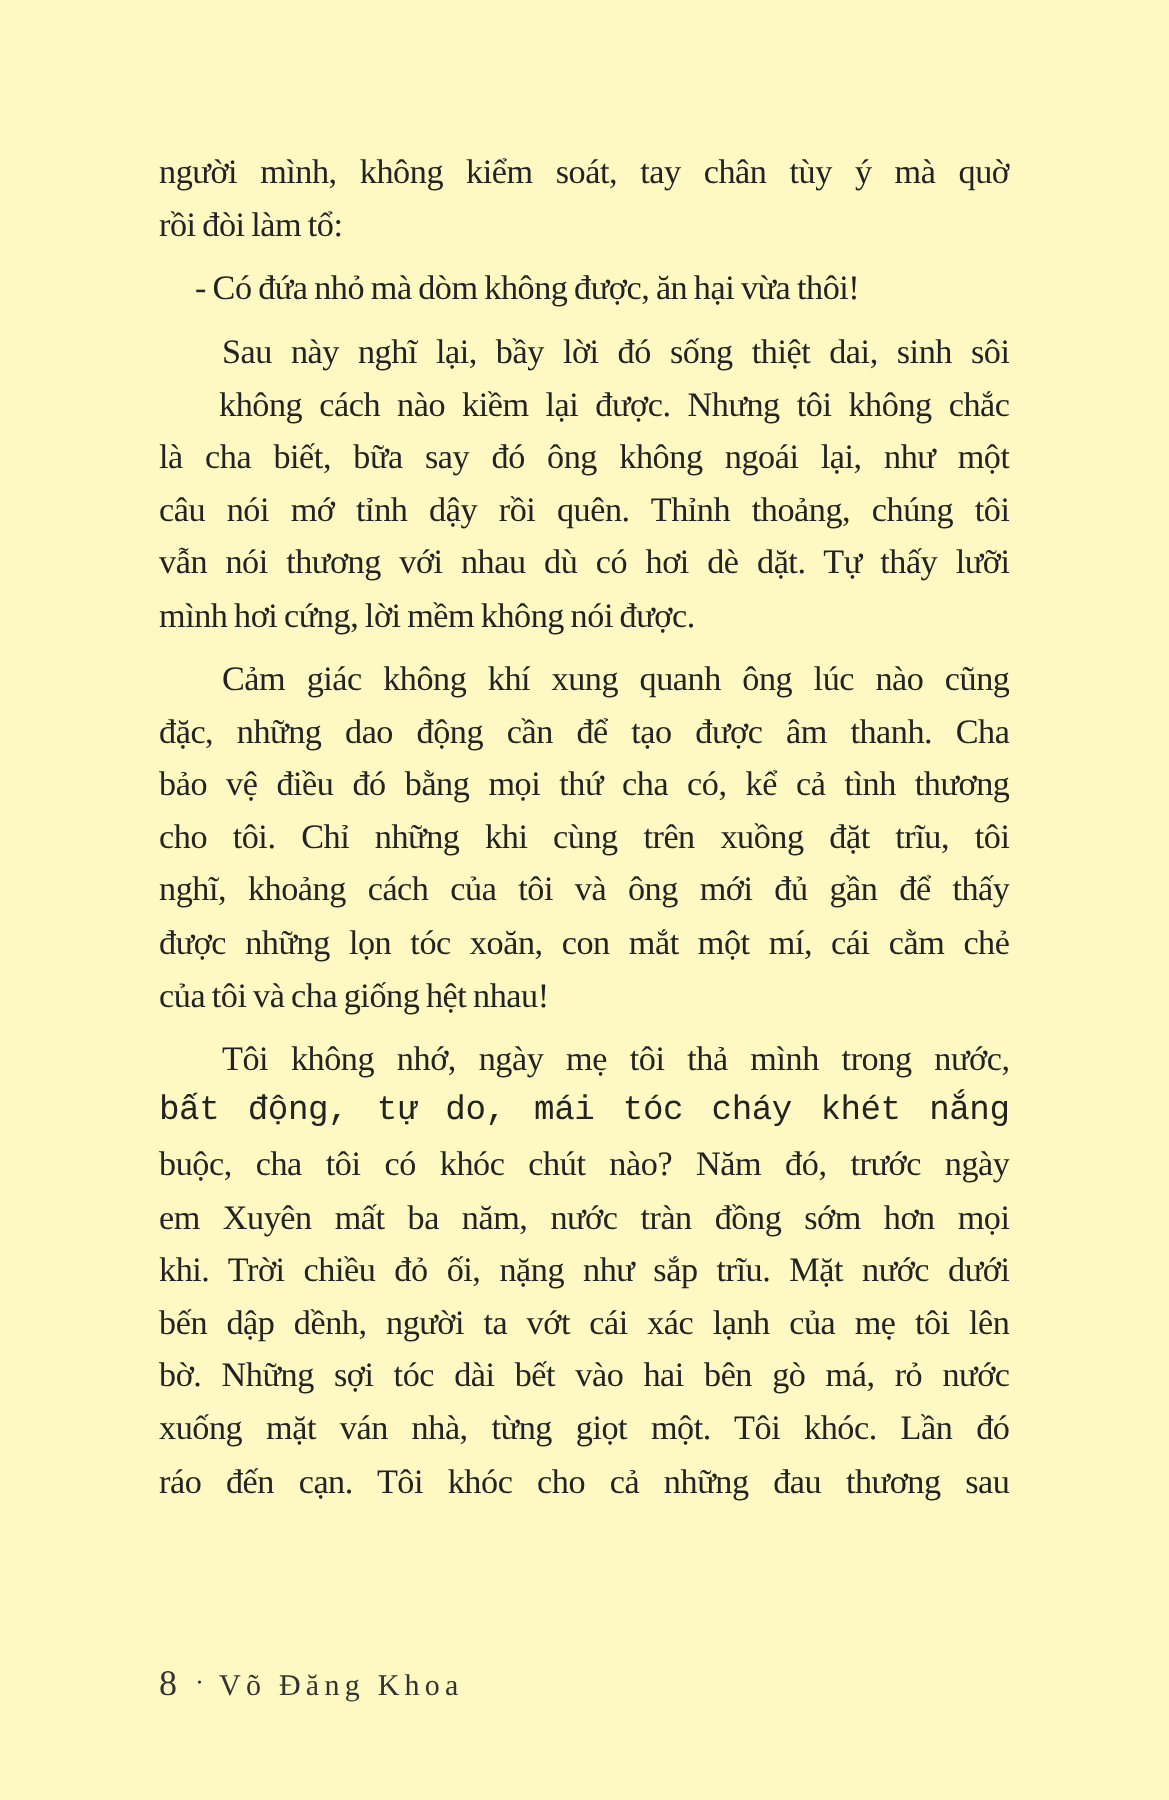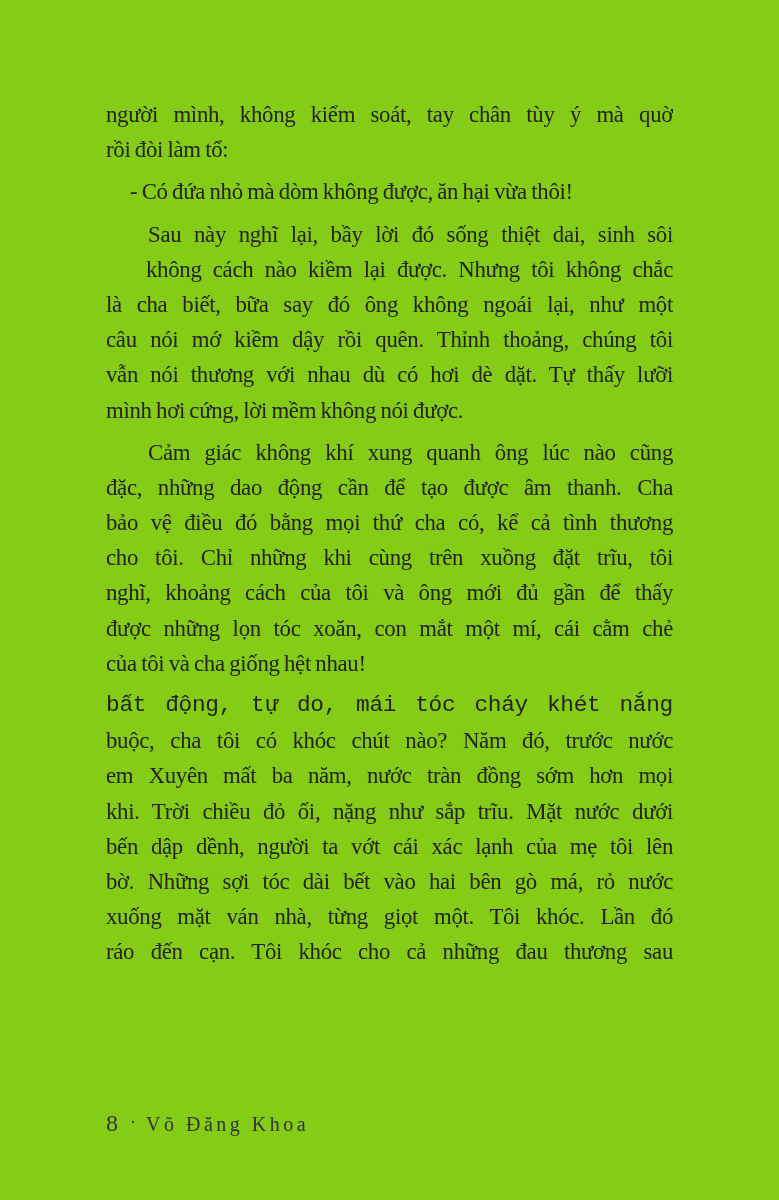--- a/index.html
+++ b/index.html
@@ -5,21 +5,21 @@
 <style>
   html, body {
     margin: 0;
     padding: 0;
     background: #ffffff;
   }
   .page {
     position: relative;
     width: 779px;
     height: 1200px;
-    background: #84cc16;
+    background: #fef9c3;
     font-family: "Liberation Serif", "DejaVu Serif", serif;
     color: #232323;
     overflow: hidden;
   }
   .text-block {
     position: absolute;
     left: 106px;
     top: 97px;
     width: 567px;
   }
@@ -85,38 +85,39 @@
     </p>
 
     <p class="para">
       <span class="line left indent-sm" style="display: block;">- Có đứa nhỏ mà dòm không được, ăn hại vừa thôi!</span>
     </p>
 
     <p class="para">
       <span class="line indent" style="display: block;">Sau này nghĩ lại, bầy lời đó sống thiệt dai, sinh sôi</span>
       <span class="line" style="display: block; margin-left: 40px;">không cách nào kiềm lại được. Nhưng tôi không chắc</span>
       <span class="line" style="display: block;">là cha biết, bữa say đó ông không ngoái lại, như một</span>
-      <span class="line" style="display: block;">câu nói mớ kiềm dậy rồi quên. Thỉnh thoảng, chúng tôi</span>
+      <span class="line" style="display: block;">câu nói mớ tỉnh dậy rồi quên. Thỉnh thoảng, chúng tôi</span>
       <span class="line" style="display: block;">vẫn nói thương với nhau dù có hơi dè dặt. Tự thấy lưỡi</span>
       <span class="line left" style="display: block;">mình hơi cứng, lời mềm không nói được.</span>
     </p>
 
     <p class="para">
       <span class="line indent" style="display: block;">Cảm giác không khí xung quanh ông lúc nào cũng</span>
       <span class="line" style="display: block;">đặc, những dao động cần để tạo được âm thanh. Cha</span>
       <span class="line" style="display: block;">bảo vệ điều đó bằng mọi thứ cha có, kể cả tình thương</span>
       <span class="line" style="display: block;">cho tôi. Chỉ những khi cùng trên xuồng đặt trĩu, tôi</span>
       <span class="line" style="display: block;">nghĩ, khoảng cách của tôi và ông mới đủ gần để thấy</span>
       <span class="line" style="display: block;">được những lọn tóc xoăn, con mắt một mí, cái cằm chẻ</span>
       <span class="line left" style="display: block;">của tôi và cha giống hệt nhau!</span>
     </p>
 
     <p class="para">
+      <span class="line indent" style="display: block;">Tôi không nhớ, ngày mẹ tôi thả mình trong nước,</span>
       <span class="line" style="display: block; font-family: Liberation Mono, monospace;">bất động, tự do, mái tóc cháy khét nắng chắc mẹ không</span>
-      <span class="line" style="display: block;">buộc, cha tôi có khóc chút nào? Năm đó, trước nước</span>
+      <span class="line" style="display: block;">buộc, cha tôi có khóc chút nào? Năm đó, trước ngày</span>
       <span class="line" style="display: block;">em Xuyên mất ba năm, nước tràn đồng sớm hơn mọi</span>
       <span class="line" style="display: block;">khi. Trời chiều đỏ ối, nặng như sắp trĩu. Mặt nước dưới</span>
       <span class="line" style="display: block;">bến dập dềnh, người ta vớt cái xác lạnh của mẹ tôi lên</span>
       <span class="line" style="display: block;">bờ. Những sợi tóc dài bết vào hai bên gò má, rỏ nước</span>
       <span class="line" style="display: block;">xuống mặt ván nhà, từng giọt một. Tôi khóc. Lần đó</span>
       <span class="line" style="display: block;">ráo đến cạn. Tôi khóc cho cả những đau thương sau</span>
     </p>
 
   </main>
 

